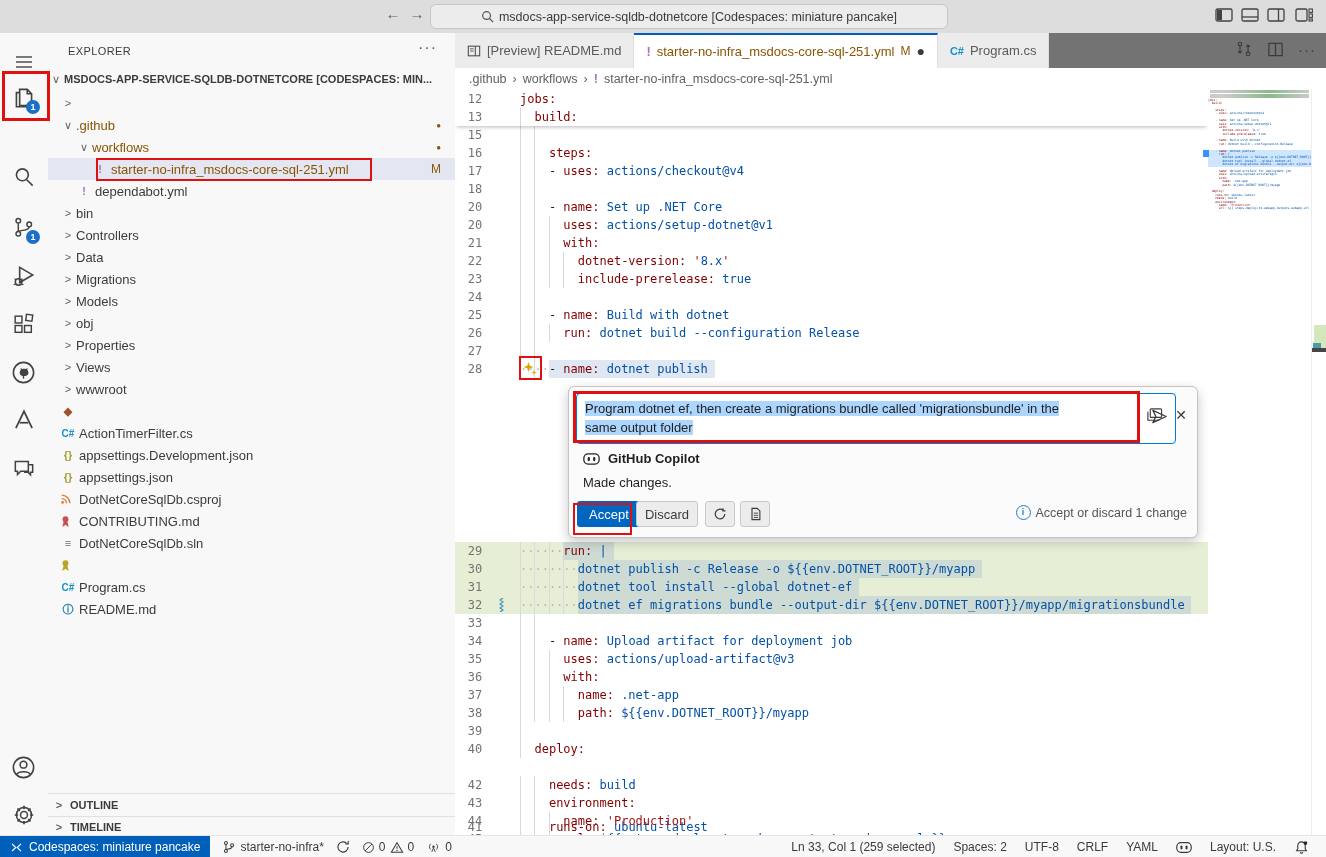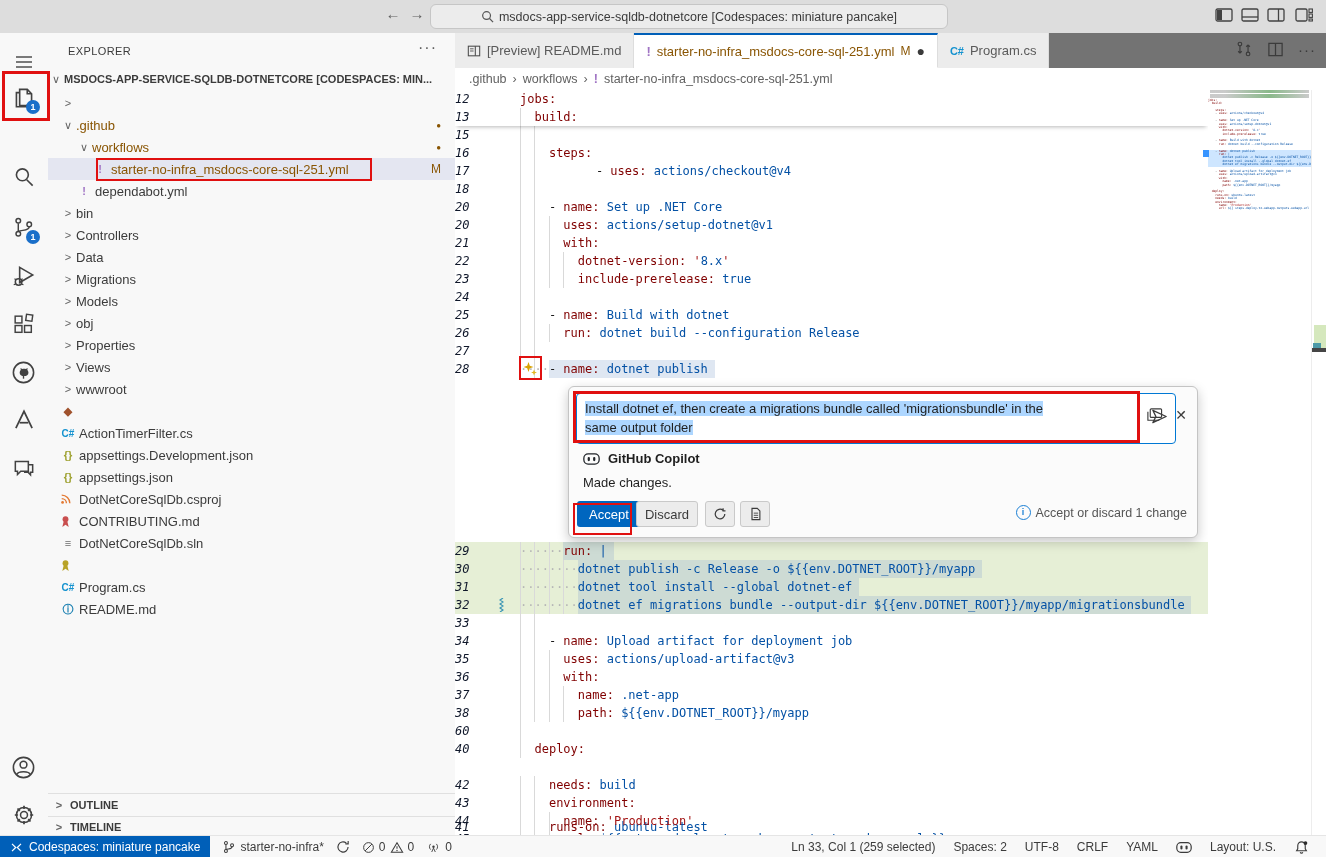--- a/index.html
+++ b/index.html
@@ -42,21 +42,21 @@
   .tab .gitM{color:#895503;font-size:12px;}
   .tab .dirty{font-size:14px;color:#3b3b3b;line-height:10px;}
   #editor-actions{position:absolute;right:10px;top:40px;display:flex;gap:14px;color:#3b3b3b;align-items:center;}
   
   #breadcrumb{position:absolute;left:455px;top:68px;width:871px;height:22px;background:#fff;display:flex;align-items:center;
     font-size:12.5px;color:#616161;gap:6px;padding-left:14px;box-sizing:border-box;}
   
   #editor-content{position:absolute;left:455px;top:90px;width:753px;height:745px;background:#fff;overflow:hidden;
     font-family:"DejaVu Sans Mono",monospace;font-size:12px;}
   .cl{position:absolute;left:0;width:753px;height:18px;line-height:18px;white-space:pre;}
-  .cl .num{position:absolute;left:0;top:0;width:40px;text-align:left;color:#0f172a;font-style:italic;}
+  .cl .num{position:absolute;left:0;top:0;width:40px;text-align:center;color:#737373;}
   .cl .guide{position:absolute;top:0;width:1px;height:18px;background:#d9d9d9;}
   .cl .txt{position:absolute;left:65px;top:0;}
   .cl .wsdots{position:absolute;left:65px;top:0;color:#b6b6b6;}
   .cl .selband{position:absolute;top:0;height:18px;background:rgba(140,170,210,0.28);}
   .cl.add{background:#e6efd6;}
   .tk-k{color:#800000;}.tk-v{color:#0451a5;}.tk-s{color:#a31515;}.tk-p{color:#1b1b1b;}
   #sticky{position:absolute;left:0;top:0;width:753px;height:36px;background:#fff;z-index:3;
     box-shadow:0 3px 4px -2px rgba(0,0,0,0.28);}
   
   #copilot{position:absolute;left:113px;top:296px;width:628px;height:150px;background:#fbfbfb;border:1px solid #c4c4c4;
@@ -414,21 +414,21 @@
   <span>workflows</span>
   <span>›</span>
   <span style="color:#a074c4;font-weight:bold;">!</span>
   <span>starter-no-infra_msdocs-core-sql-251.yml</span>
 </div>
 
 <div id="editor-content">
   <div id="code-lines">
       <div class="cl" style="top: 36px;"><span class="guide" style="left: 65px;"></span><span class="guide" style="left: 79.44px;"></span><span class="num">15</span><span class="txt" style="left: 65px;">    </span></div>
       <div class="cl" style="top: 54px;"><span class="guide" style="left: 65px;"></span><span class="guide" style="left: 79.44px;"></span><span class="num">16</span><span class="txt" style="left: 65px;">    <span class="tk-k">steps:</span></span></div>
-      <div class="cl" style="top: 72px;"><span class="guide" style="left: 65px;"></span><span class="guide" style="left: 79.44px;"></span><span class="num">17</span><span class="txt" style="left: 65px; padding-left: 47px;">    <span class="tk-p">- </span><span class="tk-k">uses:</span><span class="tk-v"> actions/checkout@v4</span></span></div>
+      <div class="cl" style="top: 72px;"><span class="guide" style="left: 65px;"></span><span class="guide" style="left: 79.44px;"></span><span class="num">17</span><span class="txt" style="left: 65px;">    <span class="tk-p">- </span><span class="tk-k">uses:</span><span class="tk-v"> actions/checkout@v4</span></span></div>
       <div class="cl" style="top: 90px;"><span class="guide" style="left: 65px;"></span><span class="guide" style="left: 79.44px;"></span><span class="num">18</span><span class="txt" style="left: 65px;">    </span></div>
       <div class="cl" style="top: 108px;"><span class="guide" style="left: 65px;"></span><span class="guide" style="left: 79.44px;"></span><span class="num">20</span><span class="txt" style="left: 65px;">    <span class="tk-p">- </span><span class="tk-k">name:</span><span class="tk-v"> Set up .NET Core</span></span></div>
       <div class="cl" style="top: 126px;"><span class="guide" style="left: 65px;"></span><span class="guide" style="left: 79.44px;"></span><span class="guide" style="left: 93.88px;"></span><span class="num">20</span><span class="txt" style="left: 65px;">      <span class="tk-k">uses:</span><span class="tk-v"> actions/setup-dotnet@v1</span></span></div>
       <div class="cl" style="top: 144px;"><span class="guide" style="left: 65px;"></span><span class="guide" style="left: 79.44px;"></span><span class="guide" style="left: 93.88px;"></span><span class="num">21</span><span class="txt" style="left: 65px;">      <span class="tk-k">with:</span></span></div>
       <div class="cl" style="top: 162px;"><span class="guide" style="left: 65px;"></span><span class="guide" style="left: 79.44px;"></span><span class="guide" style="left: 93.88px;"></span><span class="guide" style="left: 108.32px;"></span><span class="num">22</span><span class="txt" style="left: 65px;">        <span class="tk-k">dotnet-version:</span><span class="tk-p"> </span><span class="tk-s">'</span><span class="tk-v">8.x</span><span class="tk-s">'</span></span></div>
       <div class="cl" style="top: 180px;"><span class="guide" style="left: 65px;"></span><span class="guide" style="left: 79.44px;"></span><span class="guide" style="left: 93.88px;"></span><span class="guide" style="left: 108.32px;"></span><span class="num">23</span><span class="txt" style="left: 65px;">        <span class="tk-k">include-prerelease:</span><span class="tk-v"> true</span></span></div>
       <div class="cl" style="top: 198px;"><span class="guide" style="left: 65px;"></span><span class="guide" style="left: 79.44px;"></span><span class="num">24</span><span class="txt" style="left: 65px;">    </span></div>
       <div class="cl" style="top: 216px;"><span class="guide" style="left: 65px;"></span><span class="guide" style="left: 79.44px;"></span><span class="num">25</span><span class="txt" style="left: 65px;">    <span class="tk-p">- </span><span class="tk-k">name:</span><span class="tk-v"> Build with dotnet</span></span></div>
       <div class="cl" style="top: 234px;"><span class="guide" style="left: 65px;"></span><span class="guide" style="left: 79.44px;"></span><span class="guide" style="left: 93.88px;"></span><span class="num">26</span><span class="txt" style="left: 65px;">      <span class="tk-k">run:</span><span class="tk-v"> dotnet build --configuration Release</span></span></div>
       <div class="cl" style="top: 252px;"><span class="guide" style="left: 65px;"></span><span class="guide" style="left: 79.44px;"></span><span class="num">27</span><span class="txt" style="left: 65px;">    </span></div>
@@ -441,36 +441,36 @@
       <div class="cl add" style="top: 488px;"><span class="guide" style="left: 65px;"></span><span class="guide" style="left: 79.44px;"></span><span class="guide" style="left: 93.88px;"></span><span class="guide" style="left: 108.32px;"></span><span class="selband" style="left: 122.76px; width: 281.58px;"></span><span class="num">31</span><span class="wsdots">········</span><span class="txt" style="left: 122.76px;"><span class="tk-v">dotnet tool install --global dotnet-ef</span></span></div>
       <div class="cl add" style="top: 506px;"><span class="guide" style="left: 65px;"></span><span class="guide" style="left: 79.44px;"></span><span class="guide" style="left: 93.88px;"></span><span class="guide" style="left: 108.32px;"></span><span class="selband" style="left: 122.76px; width: 613.7px;"></span><span class="num">32</span><span class="wsdots">········</span><span class="txt" style="left: 122.76px;"><span class="tk-v">dotnet ef migrations bundle --output-dir ${{env.DOTNET_ROOT}}/myapp/migrationsbundle</span></span><span style="position: absolute; left: 44px; top: 2px;"><svg width="5" height="14" viewBox="0 0 5 14">
             <path d="M4 0L1 2l3 2-3 2 3 2-3 2 3 2-3 2" fill="none" stroke="#3a95b5" stroke-width="1.2"></path>
           </svg></span></div>
       <div class="cl" style="top: 524px;"><span class="guide" style="left: 65px;"></span><span class="guide" style="left: 79.44px;"></span><span class="num">33</span><span class="txt" style="left: 65px;">    </span></div>
       <div class="cl" style="top: 542px;"><span class="guide" style="left: 65px;"></span><span class="guide" style="left: 79.44px;"></span><span class="num">34</span><span class="txt" style="left: 65px;">    <span class="tk-p">- </span><span class="tk-k">name:</span><span class="tk-v"> Upload artifact for deployment job</span></span></div>
       <div class="cl" style="top: 560px;"><span class="guide" style="left: 65px;"></span><span class="guide" style="left: 79.44px;"></span><span class="guide" style="left: 93.88px;"></span><span class="num">35</span><span class="txt" style="left: 65px;">      <span class="tk-k">uses:</span><span class="tk-v"> actions/upload-artifact@v3</span></span></div>
       <div class="cl" style="top: 578px;"><span class="guide" style="left: 65px;"></span><span class="guide" style="left: 79.44px;"></span><span class="guide" style="left: 93.88px;"></span><span class="num">36</span><span class="txt" style="left: 65px;">      <span class="tk-k">with:</span></span></div>
       <div class="cl" style="top: 596px;"><span class="guide" style="left: 65px;"></span><span class="guide" style="left: 79.44px;"></span><span class="guide" style="left: 93.88px;"></span><span class="guide" style="left: 108.32px;"></span><span class="num">37</span><span class="txt" style="left: 65px;">        <span class="tk-k">name:</span><span class="tk-v"> .net-app</span></span></div>
       <div class="cl" style="top: 614px;"><span class="guide" style="left: 65px;"></span><span class="guide" style="left: 79.44px;"></span><span class="guide" style="left: 93.88px;"></span><span class="guide" style="left: 108.32px;"></span><span class="num">38</span><span class="txt" style="left: 65px;">        <span class="tk-k">path:</span><span class="tk-v"> ${{env.DOTNET_ROOT}}/myapp</span></span></div>
-      <div class="cl" style="top: 632px;"><span class="guide" style="left: 65px;"></span><span class="num">60</span><span class="txt" style="left: 65px;">  </span></div>
+      <div class="cl" style="top: 632px;"><span class="guide" style="left: 65px;"></span><span class="num">39</span><span class="txt" style="left: 65px;">  </span></div>
       <div class="cl" style="top: 650px;"><span class="guide" style="left: 65px;"></span><span class="num">40</span><span class="txt" style="left: 65px;">  <span class="tk-k">deploy:</span></span></div>
       <div class="cl" style="top: 692px; margin-top: 36px;"><span class="guide" style="left: 65px;"></span><span class="guide" style="left: 79.44px;"></span><span class="num">41</span><span class="txt" style="left: 65px;">    <span class="tk-k">runs-on:</span><span class="tk-v"> ubuntu-latest</span></span></div>
       <div class="cl" style="top: 686px;"><span class="guide" style="left: 65px;"></span><span class="guide" style="left: 79.44px;"></span><span class="num">42</span><span class="txt" style="left: 65px;">    <span class="tk-k">needs:</span><span class="tk-v"> build</span></span></div>
       <div class="cl" style="top: 704px;"><span class="guide" style="left: 65px;"></span><span class="guide" style="left: 79.44px;"></span><span class="num">43</span><span class="txt" style="left: 65px;">    <span class="tk-k">environment:</span></span></div>
       <div class="cl" style="top: 722px;"><span class="guide" style="left: 65px;"></span><span class="guide" style="left: 79.44px;"></span><span class="guide" style="left: 93.88px;"></span><span class="num">44</span><span class="txt" style="left: 65px;">      <span class="tk-k">name:</span><span class="tk-s"> 'Production'</span></span></div>
       <div class="cl" style="top: 740px;"><span class="guide" style="left: 65px;"></span><span class="guide" style="left: 79.44px;"></span><span class="guide" style="left: 93.88px;"></span><span class="num">45</span><span class="txt" style="left: 65px;">      <span class="tk-k">url:</span><span class="tk-v"> ${{ steps.deploy-to-webapp.outputs.webapp-url }}</span></span></div>
     </div>
   <div id="sticky">
       <div class="cl" style="top: 0px;"><span class="num">12</span><span class="txt" style="left: 65px;"><span class="tk-k">jobs:</span></span></div>
       <div class="cl" style="top: 18px;"><span class="guide" style="left: 65px;"></span><span class="num">13</span><span class="txt" style="left: 65px;">  <span class="tk-k">build:</span></span></div>
     </div>
 
   <div id="copilot">
     <div id="cp-input">
-      <span class="seltext">Install dotnet ef, then create a migrations bundle called 'migrationsbundle' in the</span><br>
+      <span class="seltext">Program dotnet ef, then create a migrations bundle called 'migrationsbundle' in the</span><br>
       <span class="seltext">same output folder</span>
       <span id="cp-send">
           <svg width="19" height="19" viewBox="0 0 20 20">
             <path d="M3 3.5L17 10 3 16.5 6.2 10z" fill="none" stroke="#3b3b3b" stroke-width="1.4" stroke-linejoin="round"></path>
           </svg>
         </span>
     </div>
     <span class="cp-side" style="right:34px;">
         <svg width="17" height="16" viewBox="0 0 18 16">
           <g fill="none" stroke="#3b3b3b" stroke-width="1.2">

